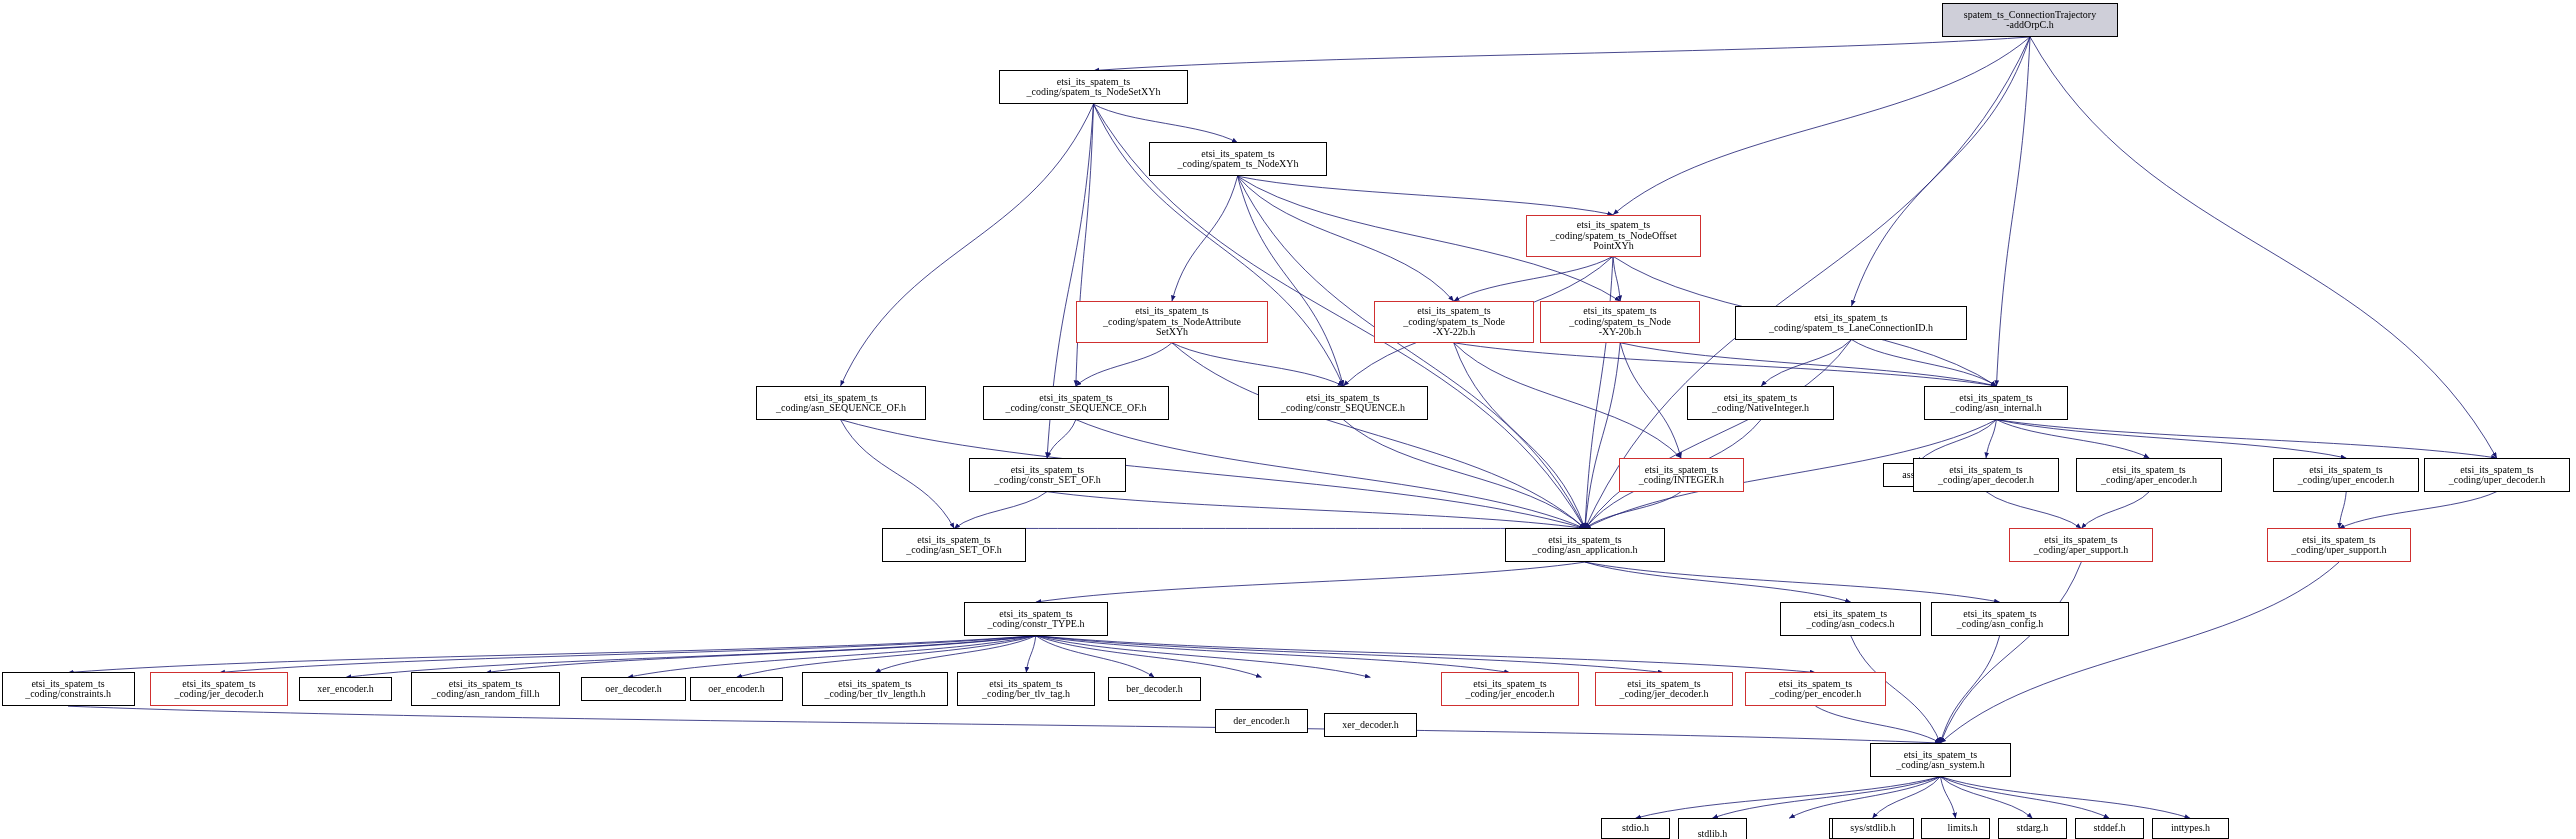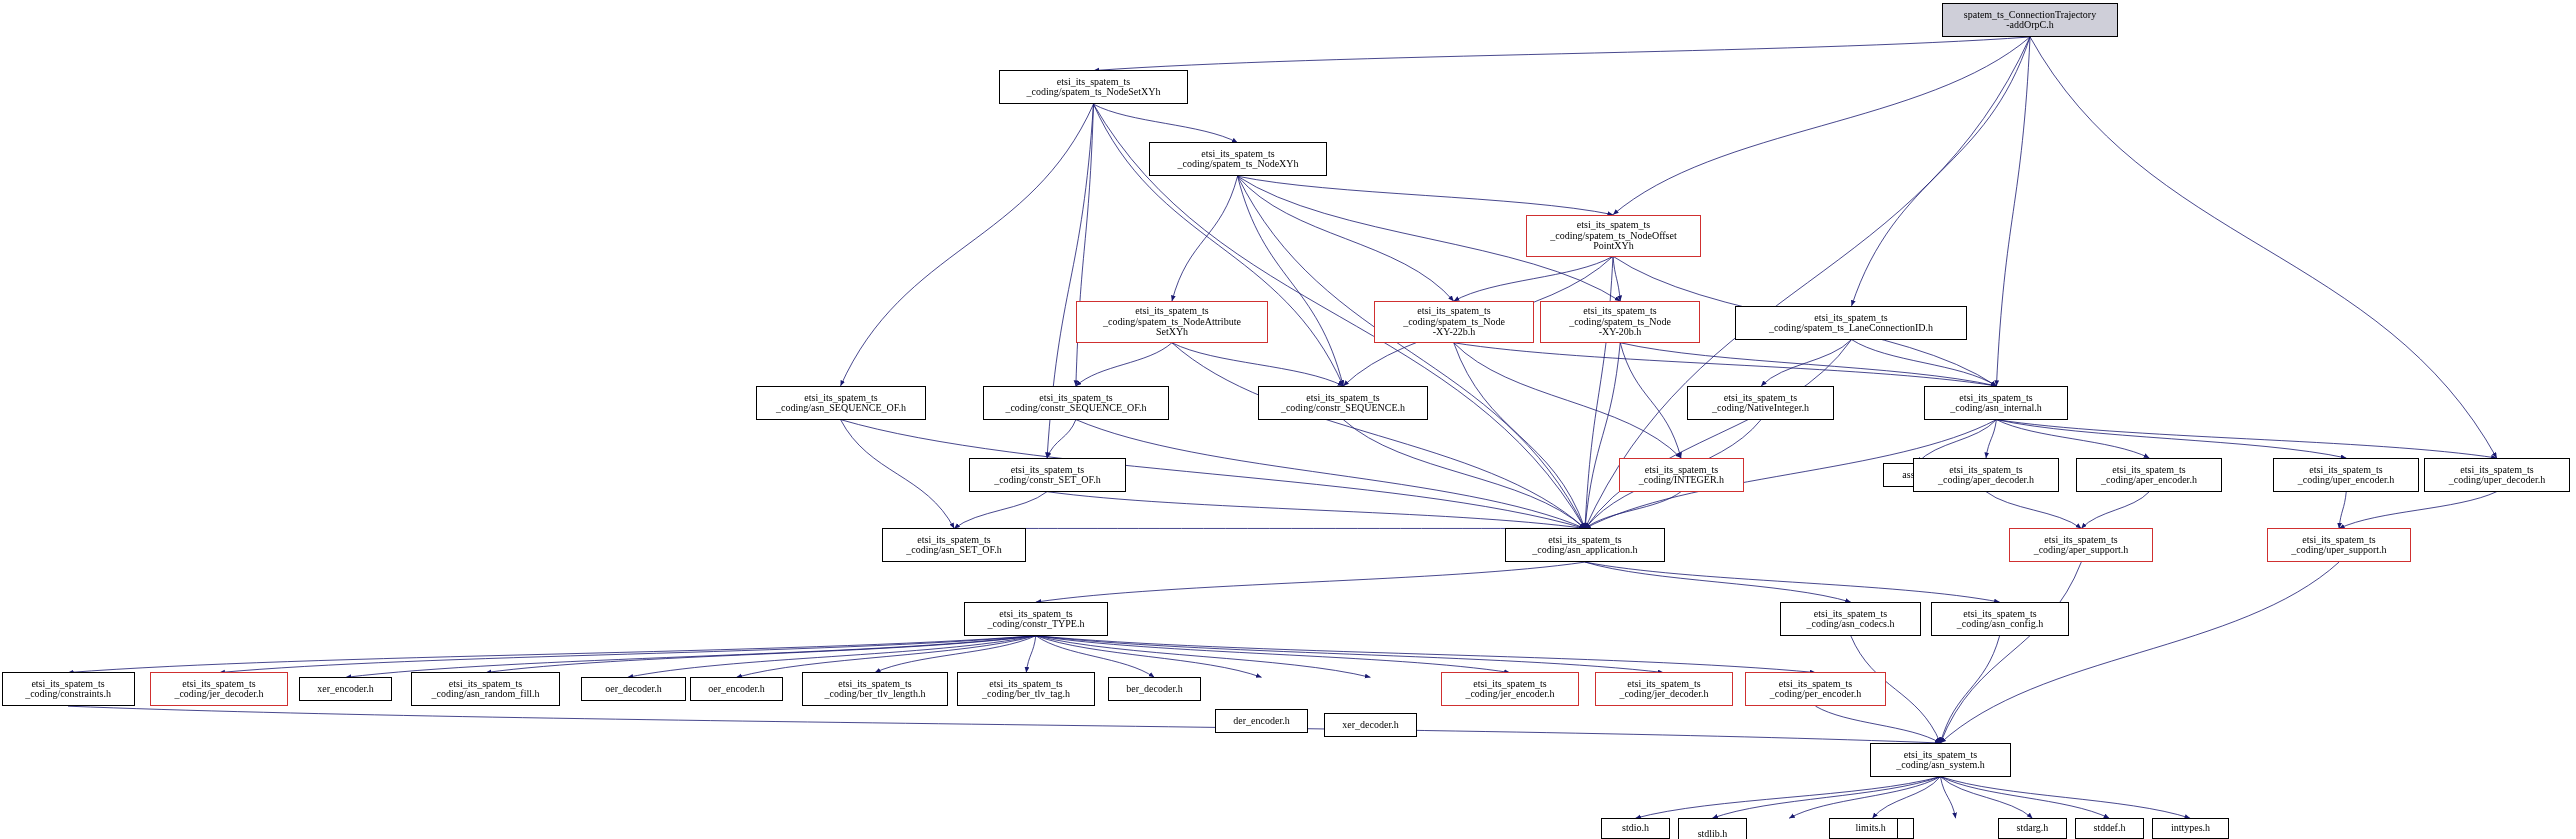--- a/index.html
+++ b/index.html
@@ -224,19 +224,19 @@
       <div class="node red" style="left: 1595px; top: 672px; width: 138px; height: 34px;">etsi_its_spatem_ts
 _coding/jer_decoder.h</div>
       <div class="node red" style="left: 1745px; top: 672px; width: 141px; height: 34px;">etsi_its_spatem_ts
 _coding/per_encoder.h</div>
       <div class="node" style="left: 1870px; top: 743px; width: 141px; height: 34px;">etsi_its_spatem_ts
 _coding/asn_system.h</div>
       <div class="node" style="left: 1601px; top: 818px; width: 69px; height: 21px;">stdio.h</div>
       <div class="node" style="left: 1678px; top: 818px; width: 69px; height: 33px;">stdlib.h</div>
       <div class="node" style="left: 1829px; top: 818px; width: 69px; height: 21px;">string.h</div>
       <div class="node" style="left: 1832px; top: 818px; width: 82px; height: 21px;">sys/stdlib.h</div>
-      <div class="node" style="left: 1829px; top: 818px; width: 69px; height: 21px; padding-left: 16px;">limits.h</div>
+      <div class="node" style="left: 1921px; top: 818px; width: 69px; height: 21px; padding-left: 16px;">limits.h</div>
       <div class="node" style="left: 1998px; top: 818px; width: 69px; height: 21px;">stdarg.h</div>
       <div class="node" style="left: 2075px; top: 818px; width: 69px; height: 21px;">stddef.h</div>
       <div class="node" style="left: 2152px; top: 818px; width: 77px; height: 21px;">inttypes.h</div>
     </div>
 </div>
 
 
 </body></html>

